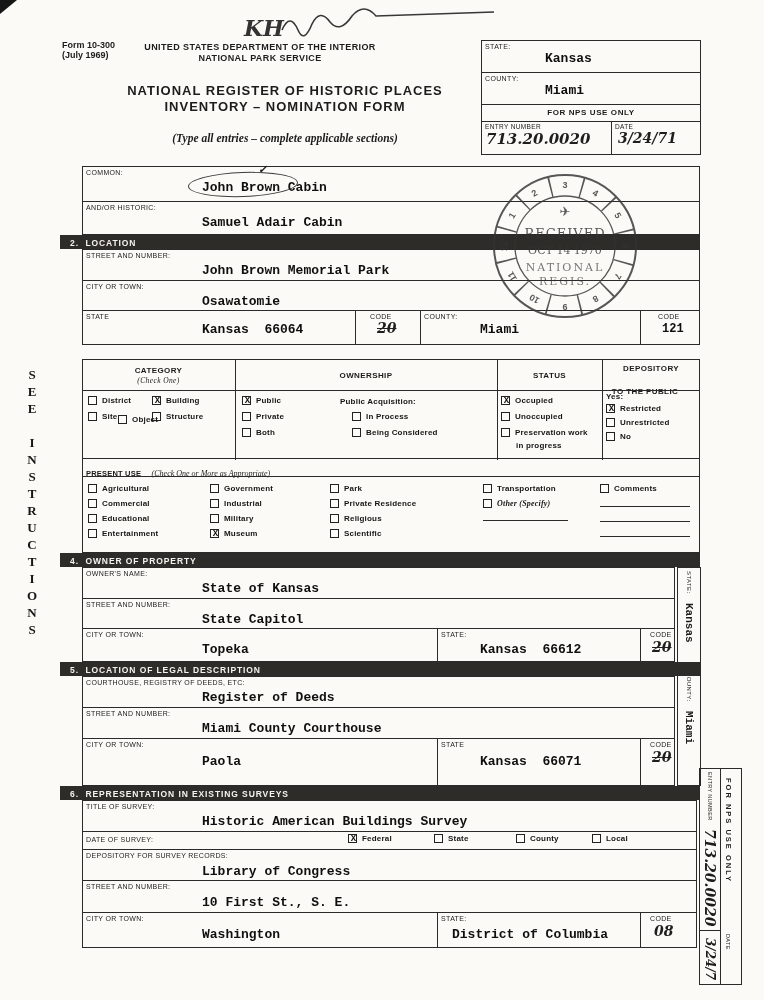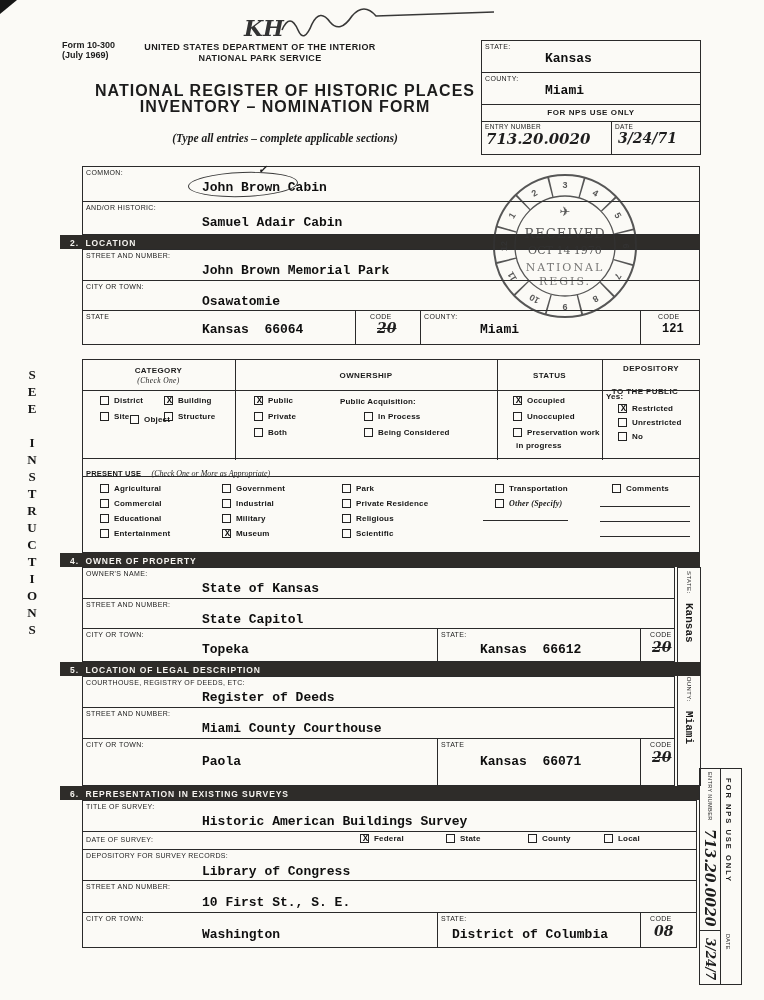--- a/index.html
+++ b/index.html
@@ -9,21 +9,21 @@
   .abs { position:absolute; }
   .lbl { position:absolute; font-size:7px; letter-spacing:.35px; color:#222; white-space:pre; }
   .typed { position:absolute; font-family:"Liberation Mono", monospace; font-weight:bold; font-size:13px; color:#0f0f0f; white-space:pre; }
   .hand { position:absolute; font-family:"DejaVu Serif", serif; font-style:italic; font-weight:bold; color:#1e1e1e; white-space:pre; }
   .strike { text-decoration:line-through; }
   .bar { position:absolute; left:60px; width:640px; height:14px; background:#2e2c29; color:#f5f3ef;
          font-size:8.5px; font-weight:bold; letter-spacing:.9px; padding:3px 0 0 10px; white-space:pre; }
   .obox { position:absolute; border:1.5px solid #2a2a2a; }
   .hline { position:absolute; height:1px; background:#2a2a2a; }
   .vline { position:absolute; width:1px; background:#2a2a2a; }
-  .cbrow { position:absolute; display:flex; align-items:center; gap:5px;margin-left:12px; }
+  .cbrow { position:absolute; display:flex; align-items:center; gap:5px; }
   .cb { display:inline-block; width:9px; height:9px; border:1px solid #222; background:#fdfcf9; position:relative; flex:0 0 auto; }
   .cb.checked::after { content:"X"; position:absolute; left:-0.5px; top:-1.5px; width:10px; text-align:center;
                        font-family:"Liberation Mono", monospace; font-weight:bold; font-size:9px; color:#111; }
   .cbl { font-size:8px; font-weight:bold; letter-spacing:.2px; color:#161616; white-space:pre; }
   .it { font-style:italic; font-family:"Liberation Serif", serif; }
   .hdr { position:absolute; text-align:center; font-weight:bold; font-size:8px; letter-spacing:.4px; color:#1a1a1a; }
   .vtext { position:absolute; writing-mode:vertical-rl; }
   .vtext .vl { display:inline-block; font-size:6px; letter-spacing:.4px; color:#222; }
   .vtext .vv { display:inline-block; font-family:"Liberation Mono", monospace; font-weight:bold; font-size:11px; margin-top:5px; white-space:pre; }
   .vtext .vh { display:inline-block; font-family:"DejaVu Serif", serif; font-style:italic; font-weight:bold; font-size:14px; margin-top:4px; white-space:pre; }
@@ -45,21 +45,21 @@
   </svg>
 
   <div class="abs" style="left:62px;top:40px;font-size:9px;font-weight:bold;line-height:10px">
     <div>Form 10-300</div>
     <div>(July 1969)</div>
   </div>
   <div class="abs" style="left:110px;top:42px;width:300px;text-align:center;font-size:9px;font-weight:bold;letter-spacing:.4px;line-height:11px">
     <div>UNITED STATES DEPARTMENT OF THE INTERIOR</div>
     <div>NATIONAL PARK SERVICE</div>
   </div>
-  <div class="abs" style="left:90px;top:83px;width:390px;text-align:center;font-size:16px;font-weight:bold;letter-spacing:1px;line-height:16px">
+  <div class="abs" style="left:90px;top:83px;width:390px;text-align:center;font-size:13px;font-weight:bold;letter-spacing:1px;line-height:16px">
     <div>NATIONAL REGISTER OF HISTORIC PLACES</div>
     <div>INVENTORY – NOMINATION FORM</div>
   </div>
   <div class="abs it" style="left:90px;top:132px;width:390px;text-align:center;font-size:11.5px;font-weight:bold">(Type all entries – complete applicable sections)</div>
 
   <div class="obox" style="left:481px;top:40px;width:220px;height:115px"></div>
   <div class="hline" style="left:481px;top:72px;width:220px"></div>
   <div class="hline" style="left:481px;top:104px;width:220px"></div>
   <div class="hline" style="left:481px;top:121px;width:220px"></div>
   <div class="vline" style="left:611px;top:121px;height:34px"></div>

